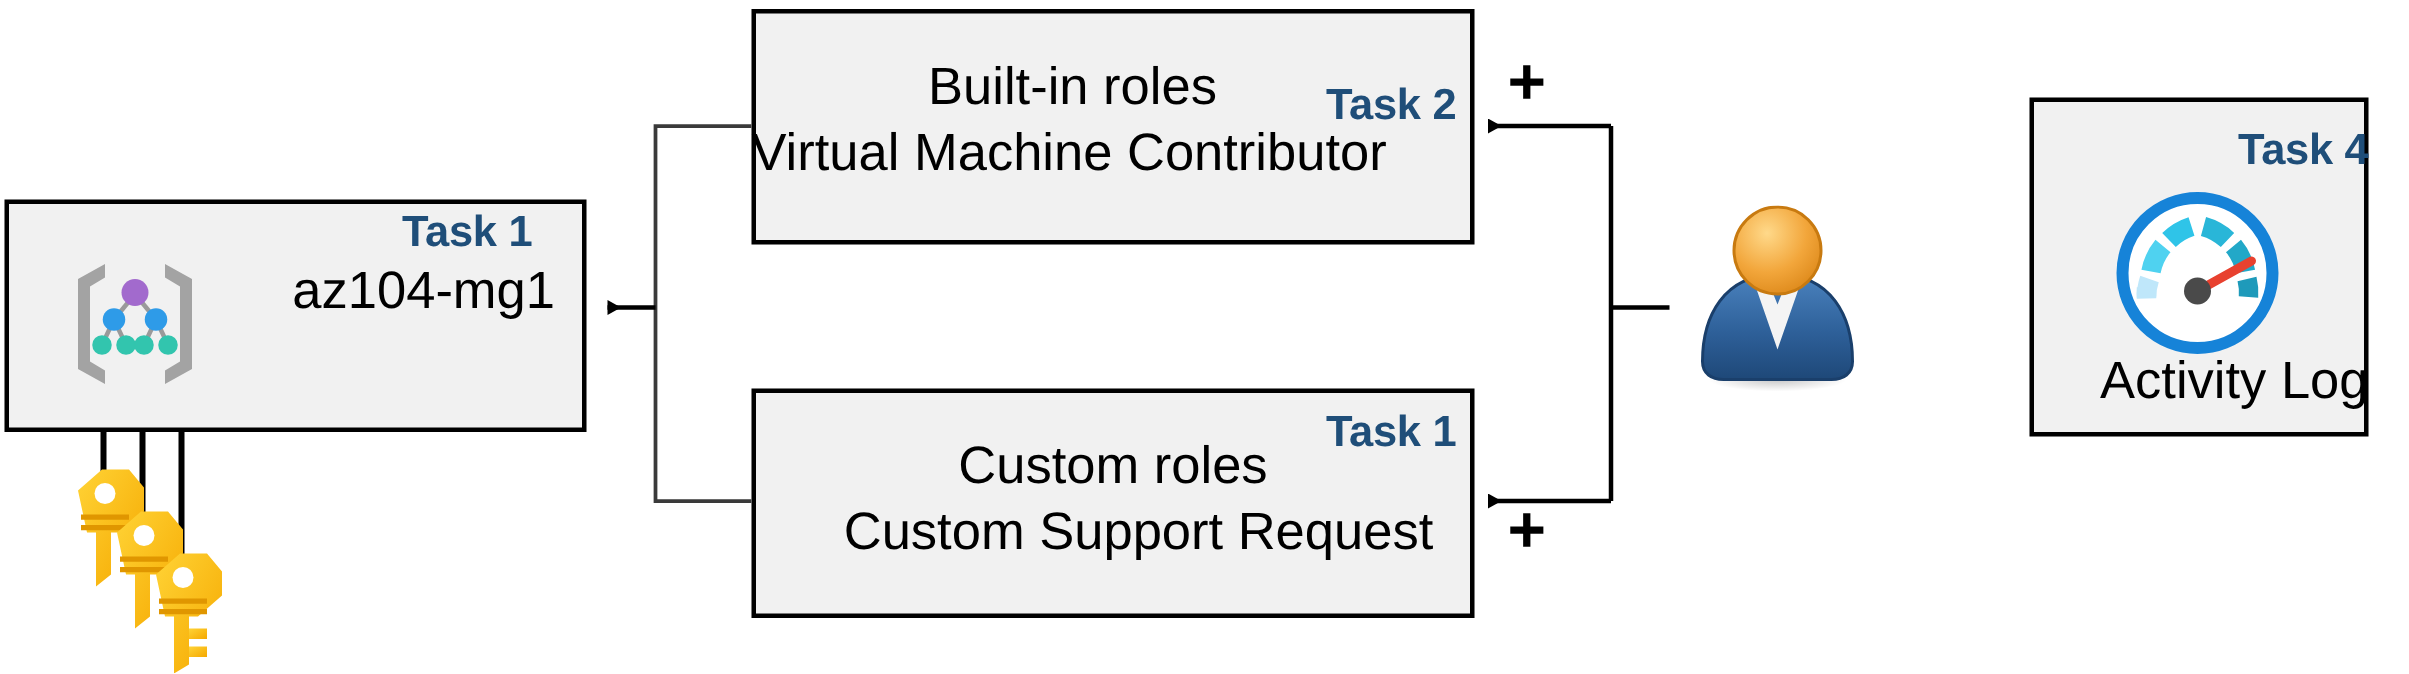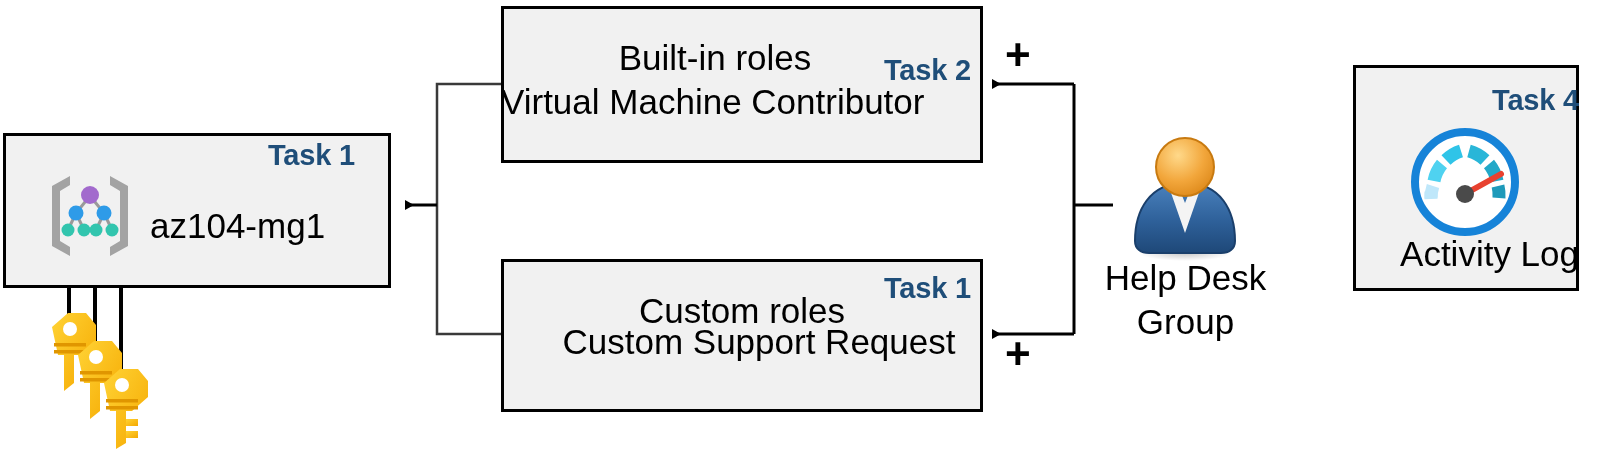--- a/index.html
+++ b/index.html
@@ -38,33 +38,33 @@
     color: #000000;
     font-size: 35px;
     line-height: 44px;
     text-align: center;
     white-space: nowrap;
   }
 
   
   #task1-box { left: 3px; top: 133px; width: 388px; height: 155px; }
   #task1-tag { left: 268px; top: 139px; }
-  #task1-title { left: 150px; top: 204px; width: 220px; text-align: left; }
+  #task1-title { left: 150px; top: 172px; width: 220px; text-align: right; }
 
   
   #task2-box { left: 501px; top: 6px; width: 482px; height: 157px; }
   #task2-tag { left: 884px; top: 14px; margin-top: 40px; }
   #task2-l1 { left: 501px; top: 36px; width: 428px; }
   #task2-l2 { left: 501px; top: 80px; width: 384px; }
 
   
   #task3-box { left: 501px; top: 259px; width: 482px; height: 153px; }
   #task3-tag { left: 884px; top: 272px; }
   #task3-l1 { left: 501px; top: 289px; width: 482px; }
-  #task3-l2 { left: 501px; top: 320px; width: 516px; }
+  #task3-l2 { left: 501px; top: 333px; width: 516px; }
 
   
   #task4-box { left: 1353px; top: 65px; width: 226px; height: 226px; }
   #task4-tag { left: 1353px; top: 84px; width: 226px; text-align: right; }
   #task4-label { left: 1353px; top: 232px; width: 226px; text-align: right; }
 
   
   #mg-icon {
     position: absolute;
     left: 42px; top: 168px;
@@ -233,24 +233,20 @@
       </radialGradient>
     </defs>
     <ellipse cx="60" cy="116" rx="46" ry="8" fill="url(#shadowGrad)"></ellipse>
 
     <path d="M 60 46 C 24 46 10 74 10 104 C 10 112 16 116 24 116 L 96 116 C 104 116 110 112 110 104 C 110 74 96 46 60 46 Z" fill="url(#bodyGrad)" stroke="#1A3F6B" stroke-width="2"></path>
 
     <path d="M 44 50 L 60 96 L 76 50 L 68 46 L 60 66 L 52 46 Z" fill="#F4F4F4"></path>
 
     <circle cx="60" cy="30" r="29" fill="url(#headGrad)" stroke="#C87A10" stroke-width="2"></circle>
   </svg>
-  <div id="user-label">
-    <div>Help Desk</div>
-    <div>Group</div>
-  </div>
 
   <div class="task-box" id="task4-box"></div>
   <div class="task-tag" id="task4-tag">Task 4</div>
   <svg id="gauge-icon" viewBox="0 0 112 112" xmlns="http://www.w3.org/2000/svg">
     <circle cx="56" cy="56" r="50" fill="#FFFFFF" stroke="#1683D8" stroke-width="8"></circle>
 
     <g stroke-width="13" fill="none" stroke-linecap="butt">
       <path d="M 22 72 A 38 38 0 0 1 22 66" stroke="#BFE7FA"></path>
       <path d="M 22 73 A 38 38 0 0 1 24 60" stroke="#BFE7FA"></path>
       <path d="M 25 55 A 38 38 0 0 1 33 38" stroke="#4FD2F0"></path>

